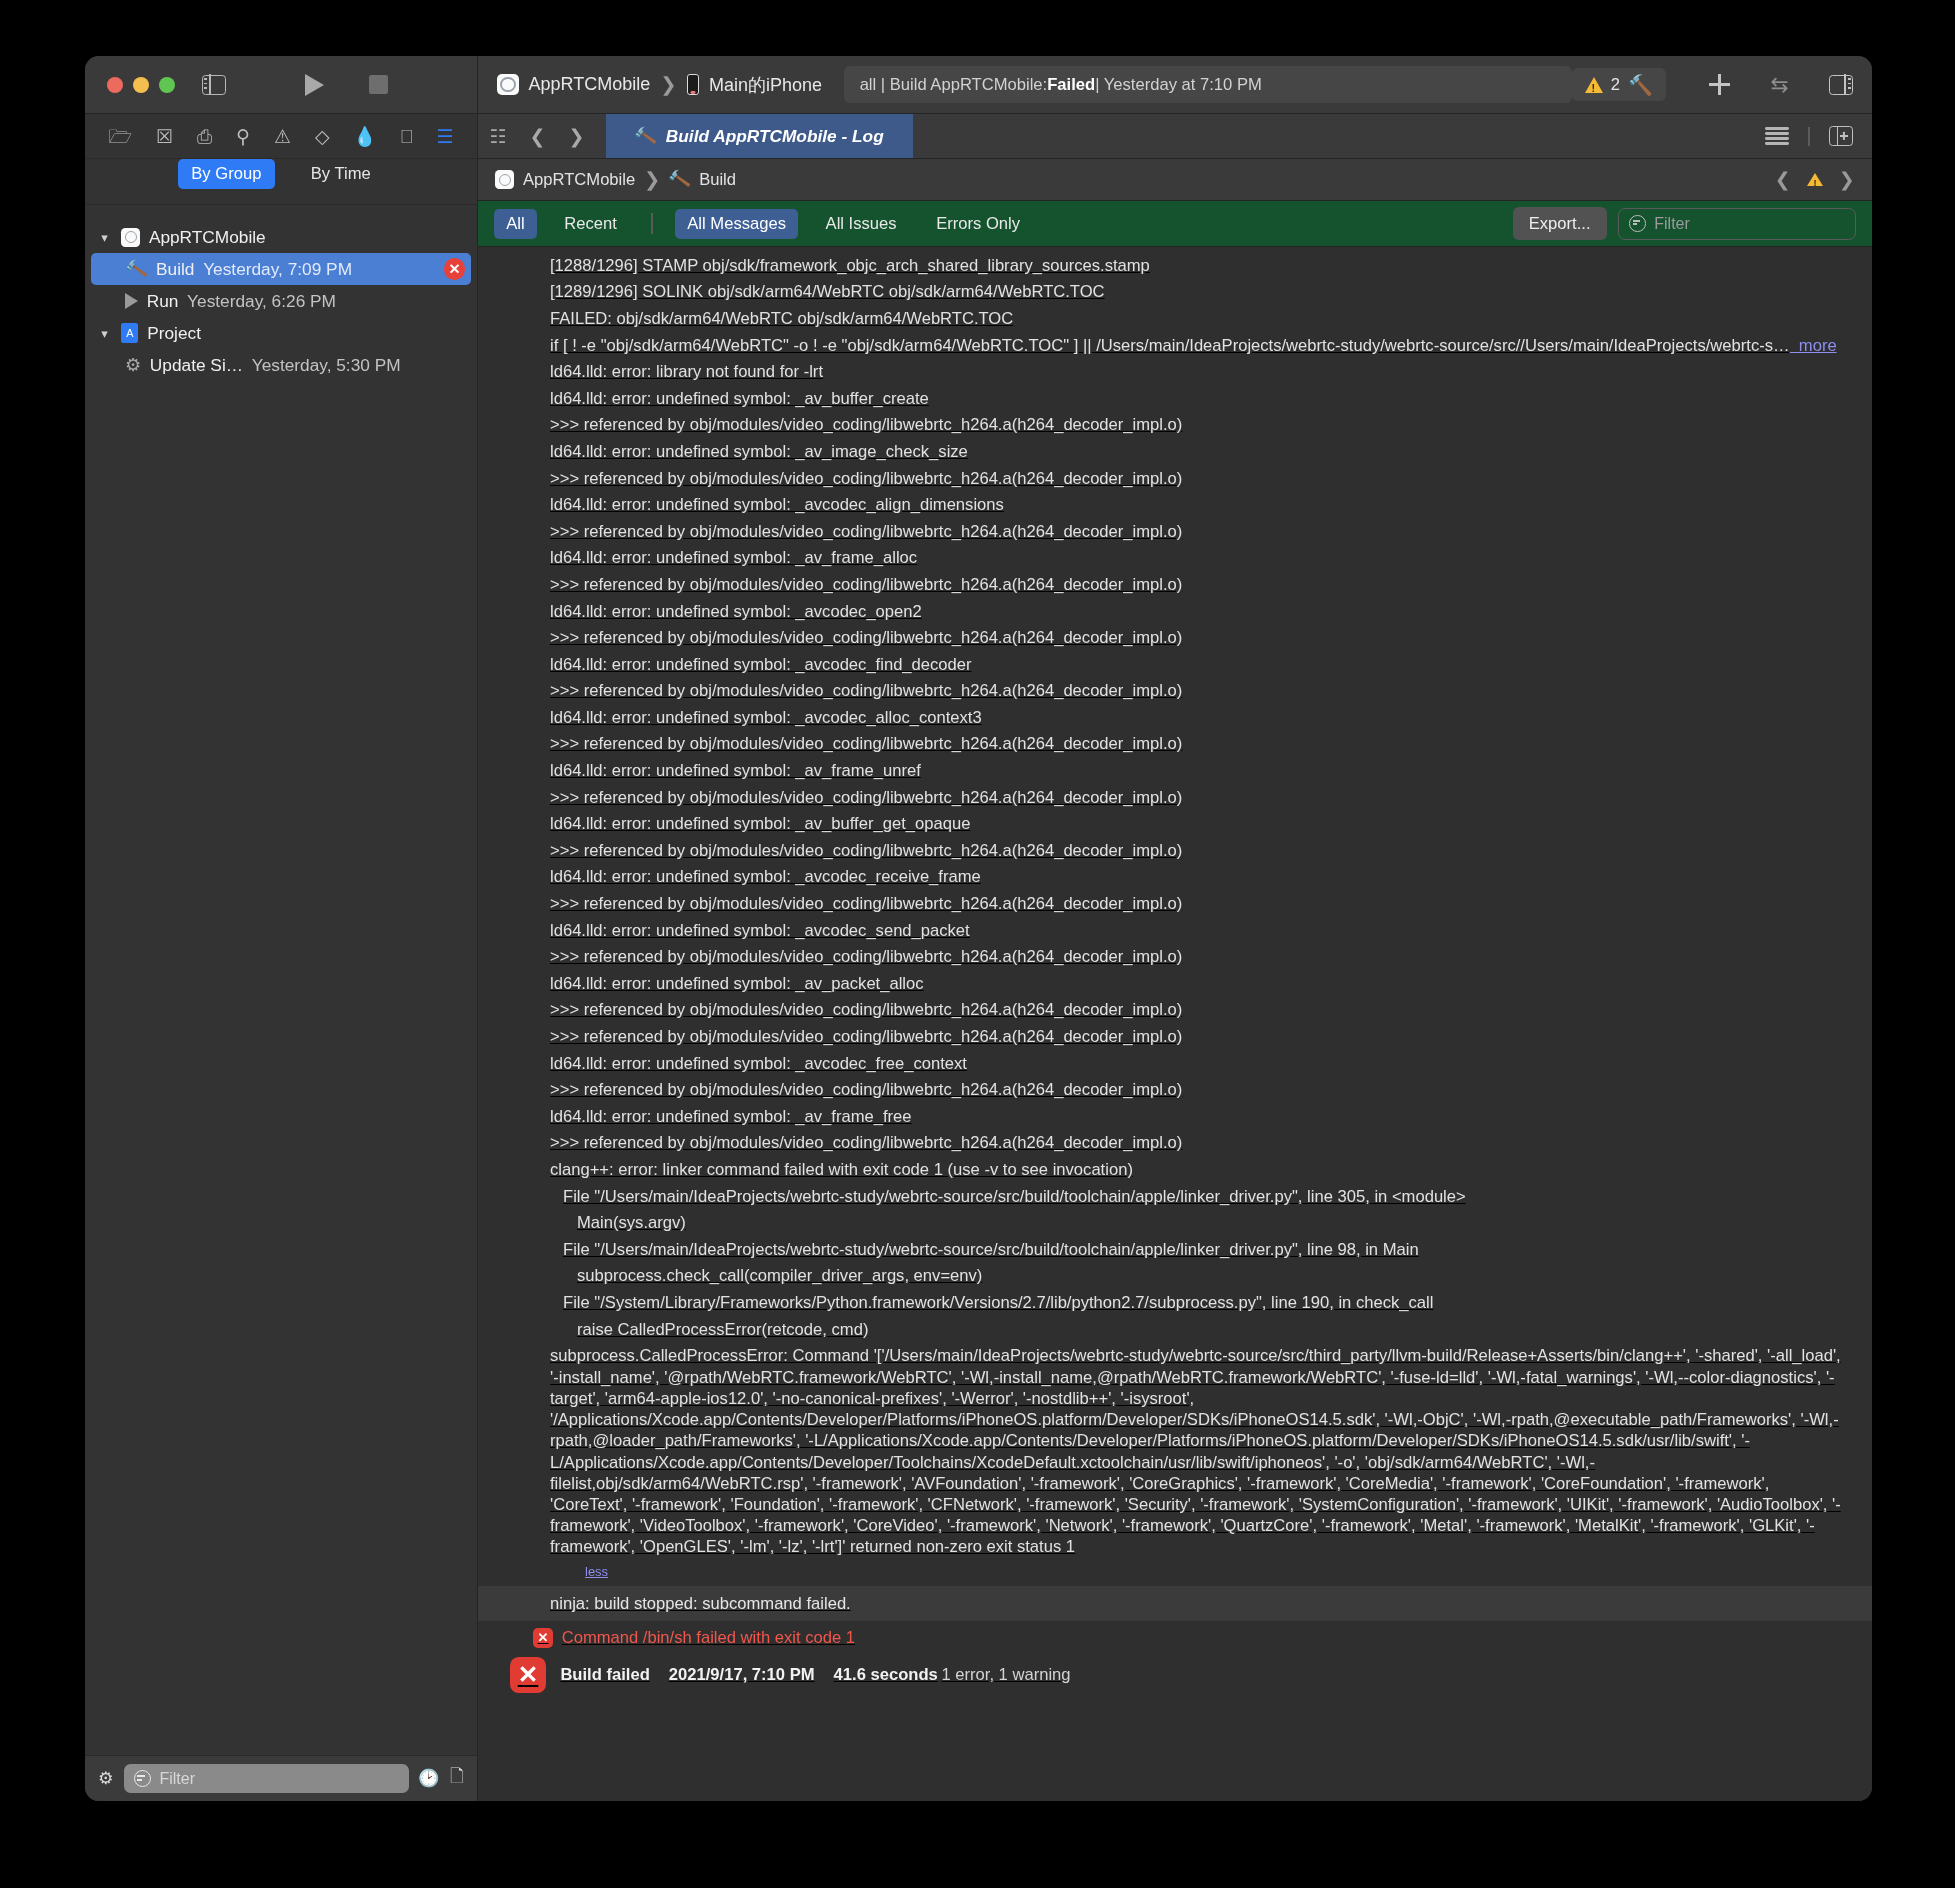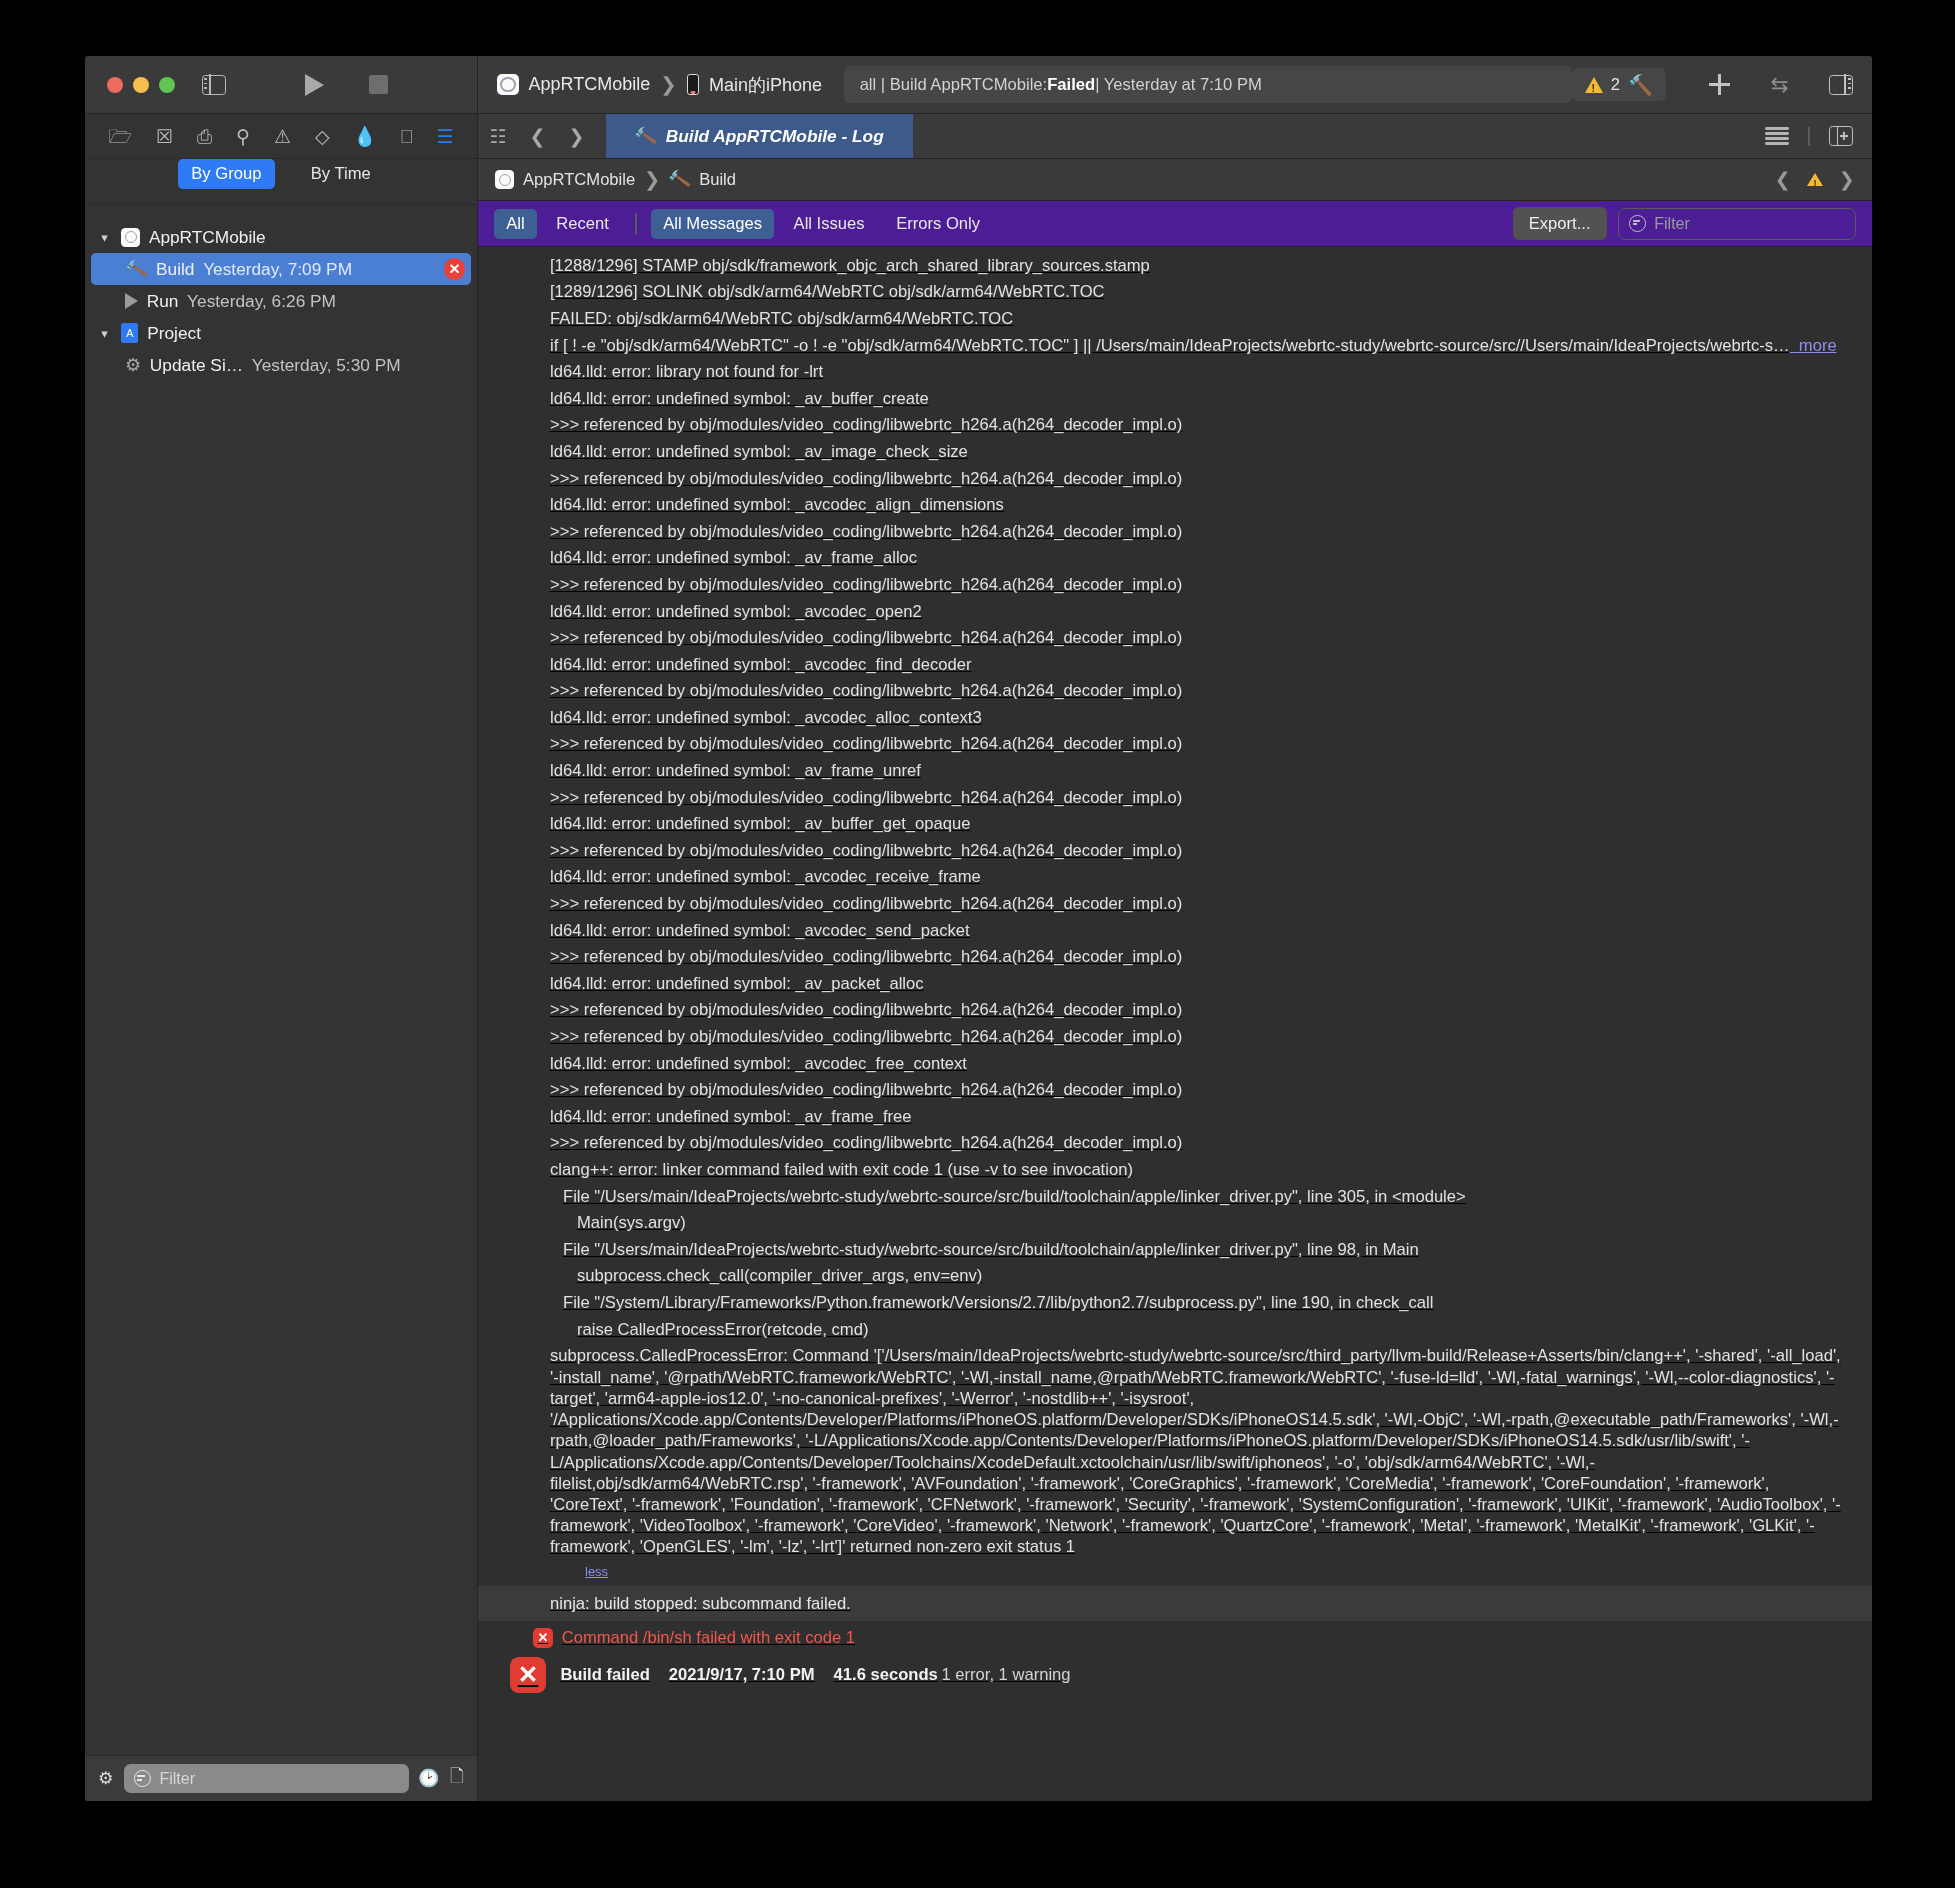--- a/index.html
+++ b/index.html
@@ -7,21 +7,21 @@
     width: 1955px; height: 1889px;
     background: #000;
     font-family: "Liberation Sans", sans-serif;
     overflow: hidden;
   }
   .window {
     position: absolute;
     left: 85px; top: 56px;
     width: 1787px; height: 1745px;
     background: #2b2b2b;
-    border-radius: 3px;
+    border-radius: 14px;
     overflow: hidden;
     box-shadow: 0 14.4px 43px rgba(0,0,0,.8);
     display: flex; flex-direction: column;
   }
 
   
   .toolbar {
     height: 58px; min-height: 58px;
     background: #3a3a3a;
     display: flex; align-items: center;
@@ -117,21 +117,21 @@
   .split-ico:after{content:"";position:absolute;left:7.2px;top:-1.4px;bottom:-1.4px;width:1.8px;background:#c0c0c0;}
   .split-ico i{position:absolute;right:4.3px;top:8px;width:8px;height:1.8px;background:#c0c0c0;}
   .split-ico i:last-child{transform:rotate(90deg);}
 
   .crumbbar { height: 42px; display: flex; align-items: center; gap: 8.7px; padding: 0 17.3px; background: #3a3a3a; border-bottom: 0.7px solid #242424; font-size: 16.6px; color: #e3e3e3; }
   .crumb-right { margin-left: auto; display: flex; align-items: center; gap: 16px; }
   .cr-chev { color: #9a9a9a; font-size: 19px; }
   .tri-sm { width:0;height:0;border-left:8px solid transparent;border-right:8px solid transparent;border-bottom:13.7px solid #f5b936; position:relative; }
   .tri-sm:after{content:"!";position:absolute;left:-1.4px;top:4.3px;font-size:9.4px;font-weight:bold;color:#3a3000;}
 
-  .filterbar { height: 46px; display: flex; align-items: center; gap: 7px; padding: 0 16px; background: #4c1d95; border-bottom: 0.7px solid #242424; }
+  .filterbar { height: 46px; display: flex; align-items: center; gap: 15px; padding: 0 16px; background: #14532d; border-bottom: 0.7px solid #242424; }
   .fseg { font-size: 16.6px; color: #e9e9e9; padding: 5px 12.3px; border-radius: 5px; }
   .fseg.on { background: #3d5f93; color: #fff; }
   .fdiv { width: 1.4px; height: 21.6px; background: #5a5a5a; margin: 0 7.2px; }
   .fb-right { margin-left: auto; display: flex; align-items: center; gap: 11.5px; }
   .export-btn { background: #525252; border-radius: 5.8px; padding: 6.5px 16px; font-size: 16.6px; color: #efefef; }
   .log-filter { width: 238px; height: 32px; border: 1.1px solid #5a5a5a; border-radius: 7.2px; display: flex; align-items: center; gap: 8.7px; padding: 0 10px; }
   .filt-ico2 { width: 16.6px; height: 16.6px; border: 1.8px solid #bdbdbd; border-radius: 50%; position: relative; }
   .filt-ico2:before,.filt-ico2:after{content:"";position:absolute;left:2.9px;background:#bdbdbd;height:1.8px;}
   .filt-ico2:before{top:3.6px;width:7.2px;} .filt-ico2:after{top:7.2px;width:4.3px;}
   .log-filter span { font-size: 16px; color: #9b9b9b; }

